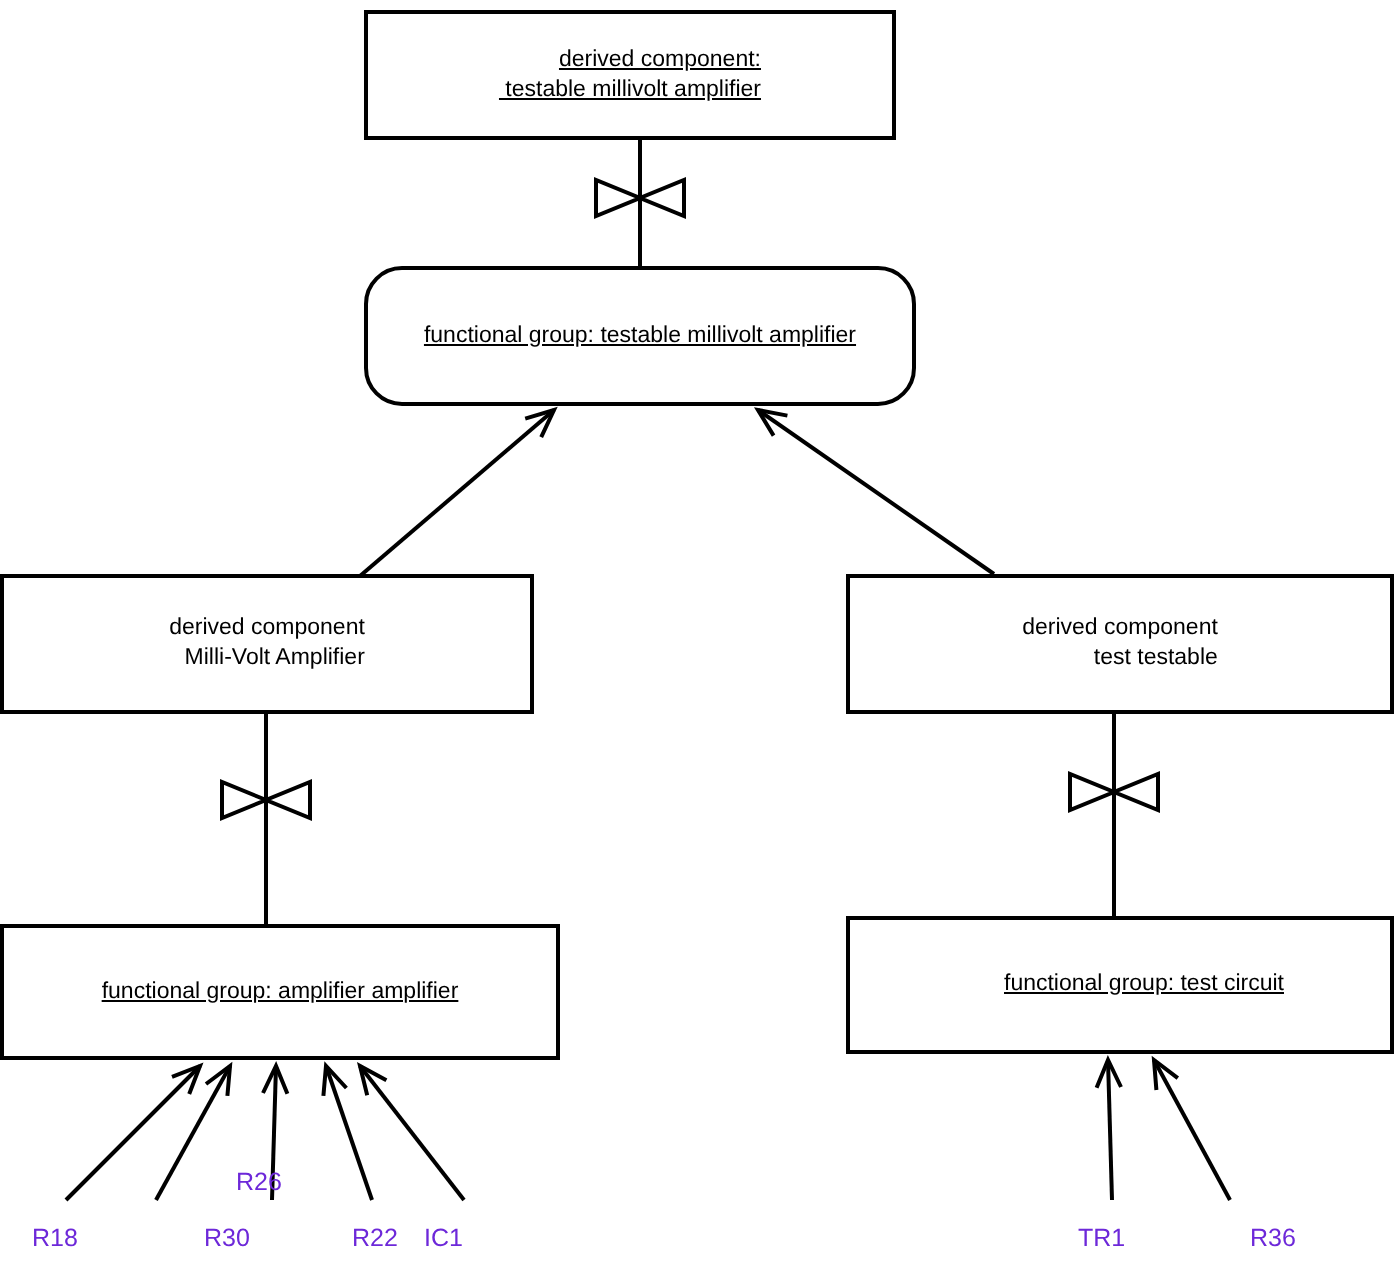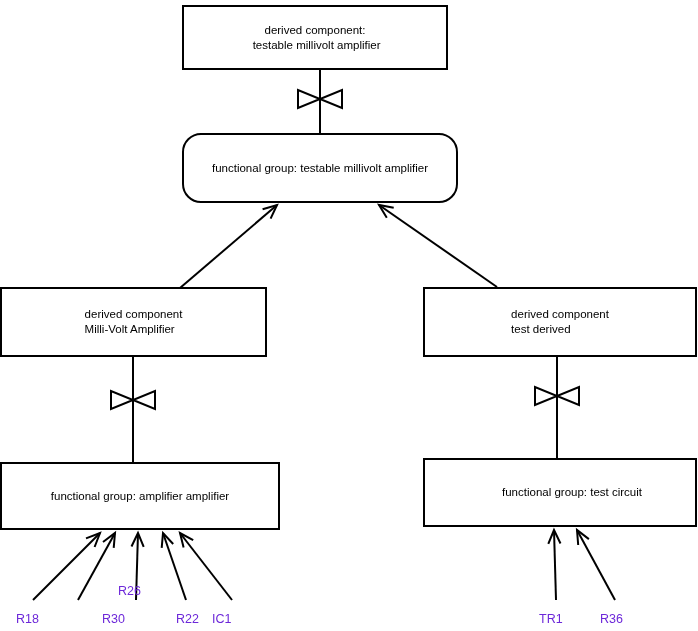--- a/index.html
+++ b/index.html
@@ -33,24 +33,24 @@
     display: flex;
     align-items: center;
     justify-content: center;
     z-index: 2;
   }
   .node-text {
     font-size: 11.5px;
     line-height: 15px;
     color: #000000;
     white-space: pre;
-    text-align: left;
+    text-align: right;
   }
   .node-text.centered {
-    text-align: center;
+    text-decoration: underline;
   }
   .leaf-label {
     position: absolute;
     font-size: 12.5px;
     color: #6d28d9;
     white-space: pre;
     z-index: 2;
   }
 </style>
 </head>
@@ -94,32 +94,32 @@
 
   <div class="node" style="left:182px; top:133px; width:276px; height:70px;border-radius:19px;">
     <div class="node-text centered">functional group: testable millivolt amplifier</div>
   </div>
 
   <div class="node" style="left:0px; top:287px; width:267px; height:70px;">
     <div class="node-text"><span>derived component</span><br><span>Milli-Volt Amplifier</span></div>
   </div>
 
   <div class="node" style="left:423px; top:287px; width:274px; height:70px;">
-    <div class="node-text"><span>derived component</span><br><span>test derived</span></div>
+    <div class="node-text"><span>derived component</span><br><span>test testable</span></div>
   </div>
 
   <div class="node" style="left:0px; top:462px; width:280px; height:68px;">
     <div class="node-text centered">functional group: amplifier amplifier</div>
   </div>
 
   <div class="node" style="left:423px; top:458px; width:274px; height:69px;padding-left:24px;">
     <div class="node-text centered">functional group: test circuit</div>
   </div>
 
   <div class="leaf-label" style="left:16px; top:612px;">R18</div>
   <div class="leaf-label" style="left:64px; top:612px;margin-left:38px;">R30</div>
   <div class="leaf-label" style="left:118px; top:584px;">R26</div>
   <div class="leaf-label" style="left:176px; top:612px;">R22</div>
   <div class="leaf-label" style="left:212px; top:612px;">IC1</div>
   <div class="leaf-label" style="left:539px; top:612px;">TR1</div>
-  <div class="leaf-label" style="left:600px; top:612px;text-align:center;">R36</div>
+  <div class="leaf-label" style="left:625px; top:612px;text-align:center;">R36</div>
 
 </div>
 
 </body></html>

